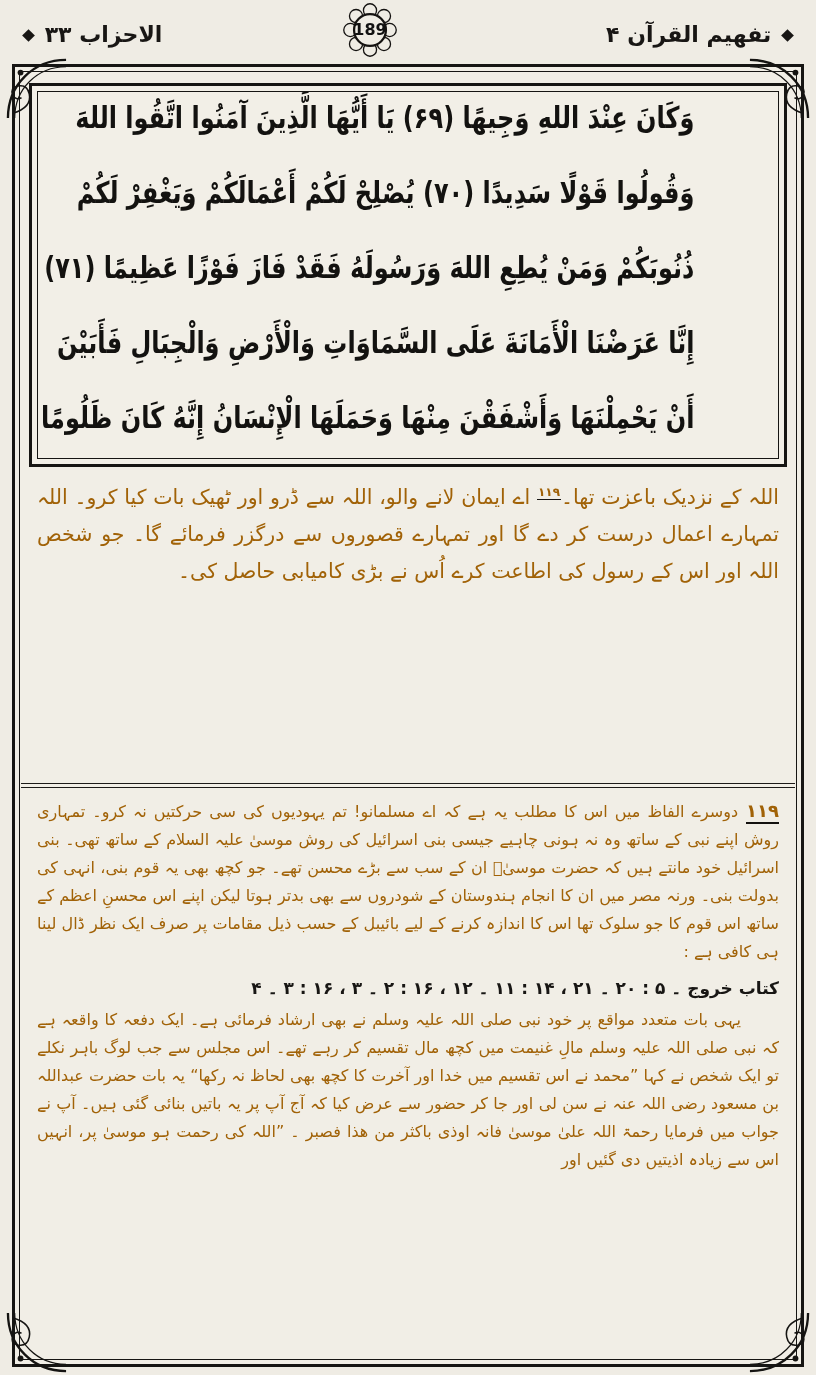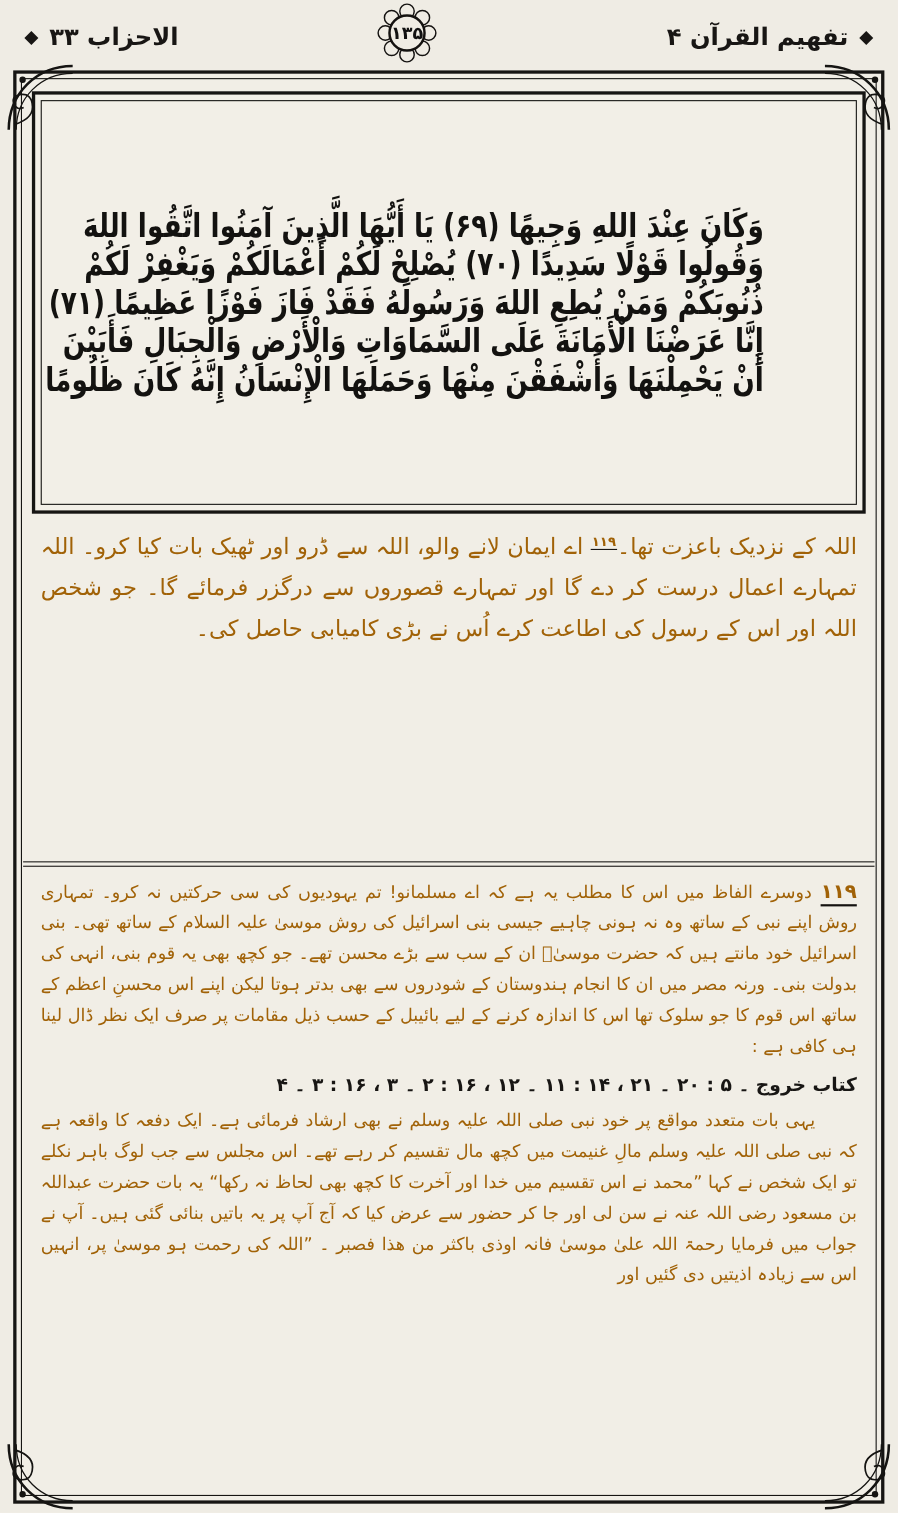--- a/index.html
+++ b/index.html
@@ -48,21 +48,21 @@
   .c-br { bottom:-9px; right:-9px; transform:rotate(180deg); }
 
   
   .quran-box {
     position:absolute; top:16px; left:14px; right:14px; height:384px;
     border:3px solid #161513; background:#f2efe7;
   }
   .quran-inner {
     position:absolute; inset:5px; border:1.5px solid #161513;
     padding:8px 12px; display:flex; flex-direction:column;
-    justify-content:center; overflow:hidden;
+    justify-content:flex-start; overflow:hidden;gap:40px;
   }
   .quran-line {
     direction:rtl; text-align:center; white-space:nowrap;
     font-size:30px; font-weight:bold; color:#131210;
     transform:scaleX(0.80); transform-origin:center;
     letter-spacing:0px;
   }
 
   
   .translation {
@@ -127,21 +127,21 @@
         <circle cx="46.9" cy="46.9" r="7"></circle>
         <circle cx="32" cy="53" r="7"></circle>
         <circle cx="17.1" cy="46.9" r="7"></circle>
         <circle cx="11" cy="32" r="7"></circle>
         <circle cx="17.1" cy="17.1" r="7"></circle>
         <circle cx="32" cy="11" r="7"></circle>
         <circle cx="46.9" cy="17.1" r="7"></circle>
         <circle cx="32" cy="32" r="17" stroke-width="2.4"></circle>
       </g>
     </svg>
-    <div class="mednum">۱۳۵</div>
+    <div class="mednum">189</div>
   </div>
 
   <div class="frame-outer">
 
     <svg class="corner c-tl" viewBox="0 0 64 64" aria-hidden="true">
       <g stroke="#151412" fill="none">
         <path d="M2 62 C2 28 28 2 62 2" stroke-width="2.4"></path>
         <path d="M9 62 C9 32 32 9 62 9" stroke-width="1.2"></path>
         <path d="M7 57 q20 -6 17 -20 q-2 -10 -12 -8 q-8 2 -5 9 q3 6 9 3" stroke-width="1.6"></path>
         <circle cx="15" cy="15" r="3" fill="#151412" stroke="none"></circle>

